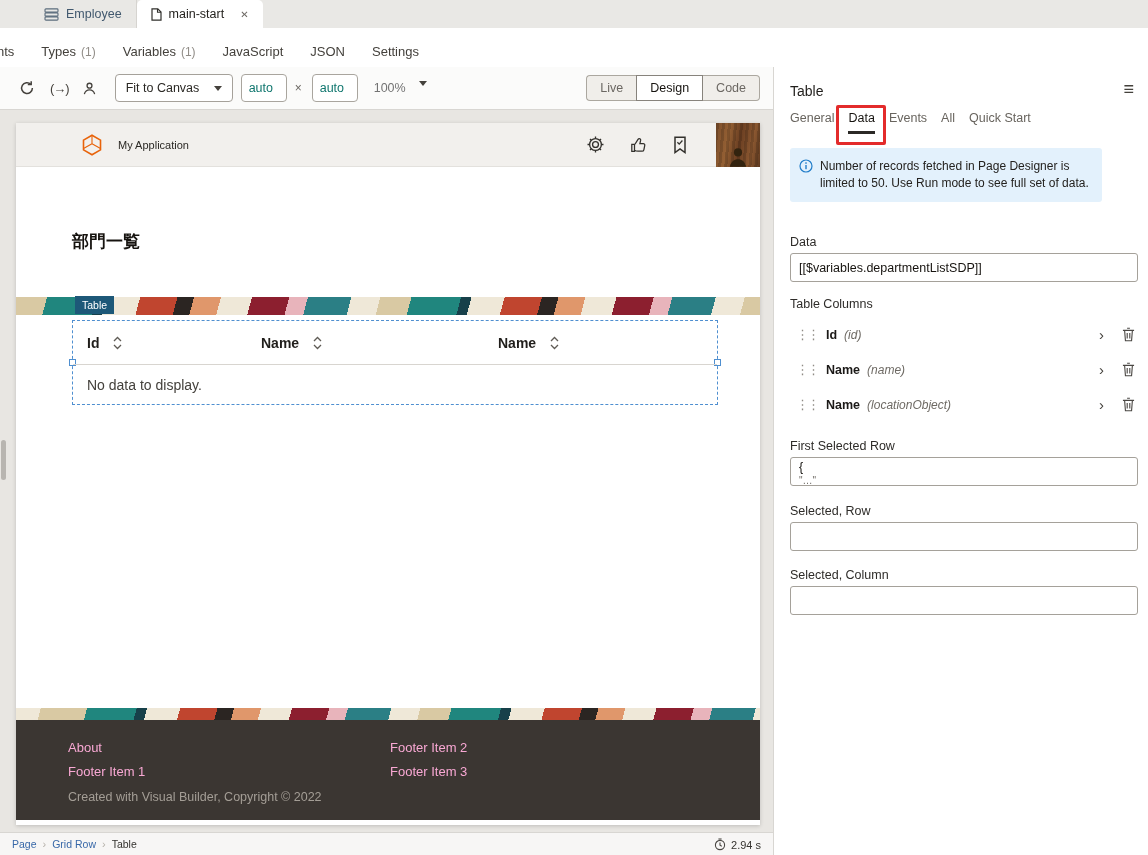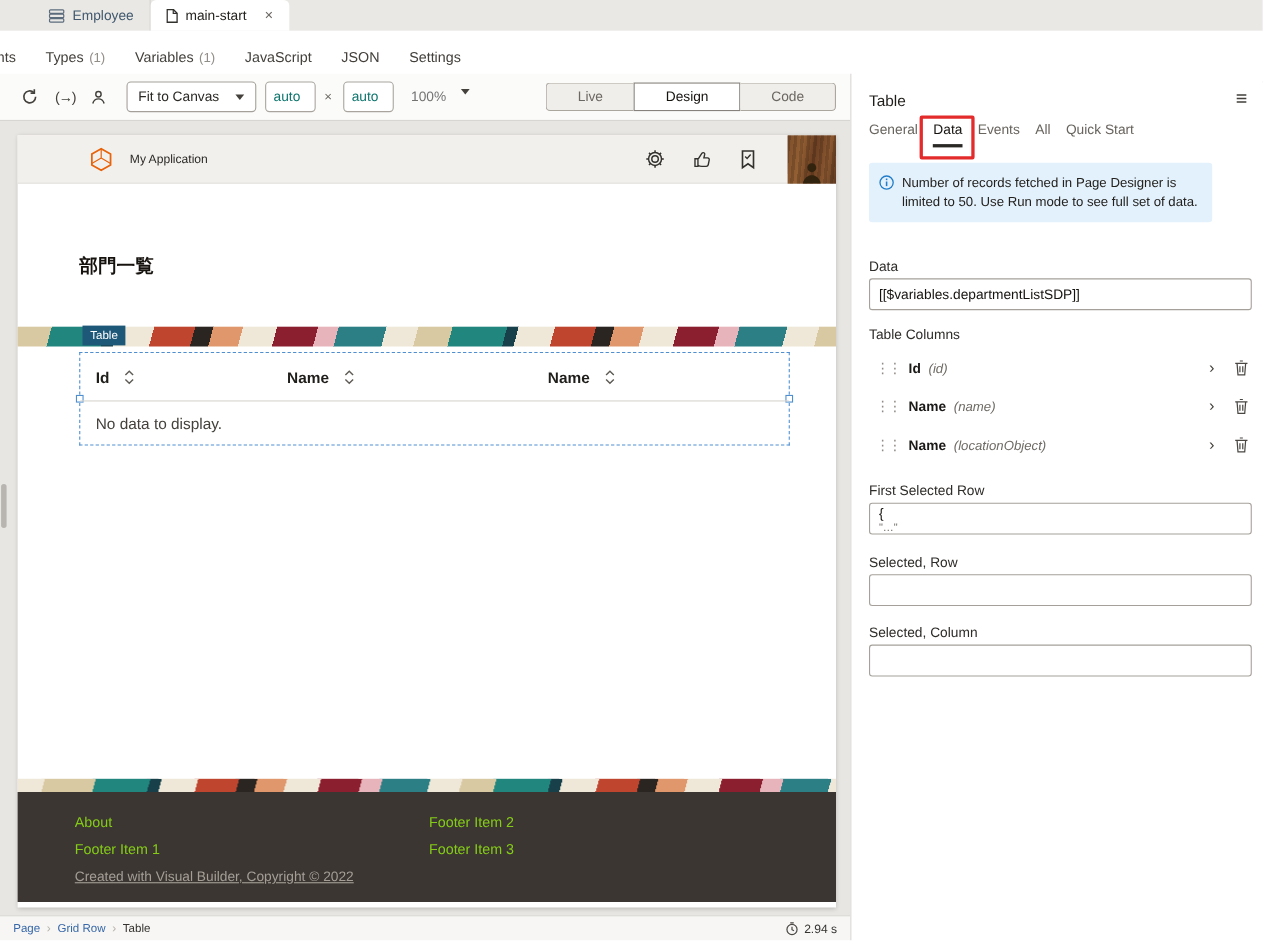--- a/index.html
+++ b/index.html
@@ -23,21 +23,21 @@
   
   .toolbar { position:absolute; top:67px; left:0; width:773px; height:43px; background:#fbfbfa; border-bottom:1px solid #d8d6d2; display:flex; align-items:center; padding-left:16px; }
   .tb-icon { display:flex; align-items:center; justify-content:center; width:22px; height:22px; }
   .code-arrow { font-size:13px; color:#44413c; letter-spacing:-1px; margin:0 10px 0 12px; }
   .fit-btn { width:118px; height:28px; border:1px solid #a5a19a; border-radius:4px; background:#fff; display:flex; align-items:center; justify-content:space-between; padding:0 10px; font-size:12.5px; color:#2b2925; margin-left:14px; }
   .caret { width:0; height:0; border-left:4px solid transparent; border-right:4px solid transparent; border-top:5px solid #44413c; }
   .size-input { width:46px; height:28px; border:1px solid #a9a59e; border-radius:4px; font-family:inherit; font-size:12.5px; color:#0f766e; padding:0 7px; margin-left:8px; }
   .times { color:#6b6762; margin:0 2px 0 8px; font-size:12px; }
   .zoom { display:flex; align-items:flex-start; gap:13px; margin-left:16px; font-size:12.5px; color:#737373; }
   .modes { margin-left:auto; margin-right:13px; display:flex; }
-  .mode-btn { height:26px; border:1px solid #aba79f; background:#f0eeea; color:#6b6762; font-family:inherit; font-size:12.5px; padding:0 28px; }
+  .mode-btn { height:26px; border:1px solid #aba79f; background:#f0eeea; color:#6b6762; font-family:inherit; font-size:12.5px; padding:0 13px; }
   .mode-btn.first { border-radius:4px 0 0 4px; border-right:none; }
   .mode-btn.last { border-radius:0 4px 4px 0; border-left:none; }
   .mode-btn.active { background:#fff; color:#16130f; border:1px solid #87837c; }
 
   
   .canvas { position:absolute; top:110px; left:0; width:773px; height:722px; background:#e8e6e2; }
   .canvas-scroll { position:absolute; left:1px; top:330px; width:5px; height:40px; background:#b8b5b0; border-radius:3px; }
   .preview { position:absolute; left:16px; top:13px; width:744px; height:702px; background:#fff; box-shadow:0 1px 4px rgba(0,0,0,.18); }
   .pv-header { position:absolute; top:0; left:0; width:744px; height:44px; background:#f2f0ed; border-bottom:1px solid #e3e1dd; display:flex; align-items:center; padding-left:64px; }
   .pv-title { margin-left:14px; font-size:11px; color:#2b2925; }
@@ -54,24 +54,24 @@
   .strip-bottom { top:585px; height:12px; background-position:40px 0; }
   .sel-tag { position:absolute; left:59px; top:173px; height:18px; padding:0 7px; background:#1d5878; color:#fff; font-size:10.5px; display:flex; align-items:center; z-index:3; }
   .selection { position:absolute; left:56px; top:197px; width:646px; height:85px; border:1px dashed #4f8fd0; z-index:2; }
   .sel-handle { position:absolute; width:7px; height:7px; background:#fff; border:1px solid #4f8fd0; top:50%; margin-top:-4px; }
   .sel-handle.l { left:-4px; } .sel-handle.r { right:-4px; }
   .thead { position:absolute; top:0; left:0; right:0; height:44px; border-bottom:1px solid #d8d5d0; }
   .th { position:absolute; top:0; height:44px; display:flex; align-items:center; gap:14px; font-size:14px; font-weight:600; color:#201e1b; }
   .th.c1 { left:14px; } .th.c2 { left:188px; } .th.c3 { left:425px; }
   .empty-msg { position:absolute; top:44px; left:14px; height:40px; display:flex; align-items:center; font-size:14px; color:#44413c; }
   .pv-footer { position:absolute; left:0; top:597px; width:744px; height:100px; background:#3b3632; }
-  .f-link { position:absolute; font-size:13px; color:#84cc16; cursor:default; }
+  .f-link { position:absolute; font-size:13px; color:#f9a8d4; cursor:default; }
   .f-a1 { left:52px; top:20px; } .f-a2 { left:52px; top:44px; }
   .f-b1 { left:374px; top:20px; } .f-b2 { left:374px; top:44px; }
-  .f-copy { position:absolute; left:52px; top:70px; font-size:12.5px; color:#a49e96;text-decoration:underline; }
+  .f-copy { position:absolute; left:52px; top:70px; font-size:12.5px; color:#a49e96; }
 
   
   .statusbar { position:absolute; top:832px; left:0; width:773px; height:23px; background:#f7f6f5; border-top:1px solid #d8d6d2; display:flex; align-items:center; padding:0 12px; font-size:10.5px; }
   .crumb { cursor:default; }
   .crumb.link { color:#3868a8; }
   .crumb.current { color:#35332f; }
   .crumb-sep { color:#b5b1aa; margin:0 6px; font-size:11px; }
   .timer { margin-left:auto; display:flex; align-items:flex-end; gap:5px; font-size:11px; color:#35332f; }
 
   

